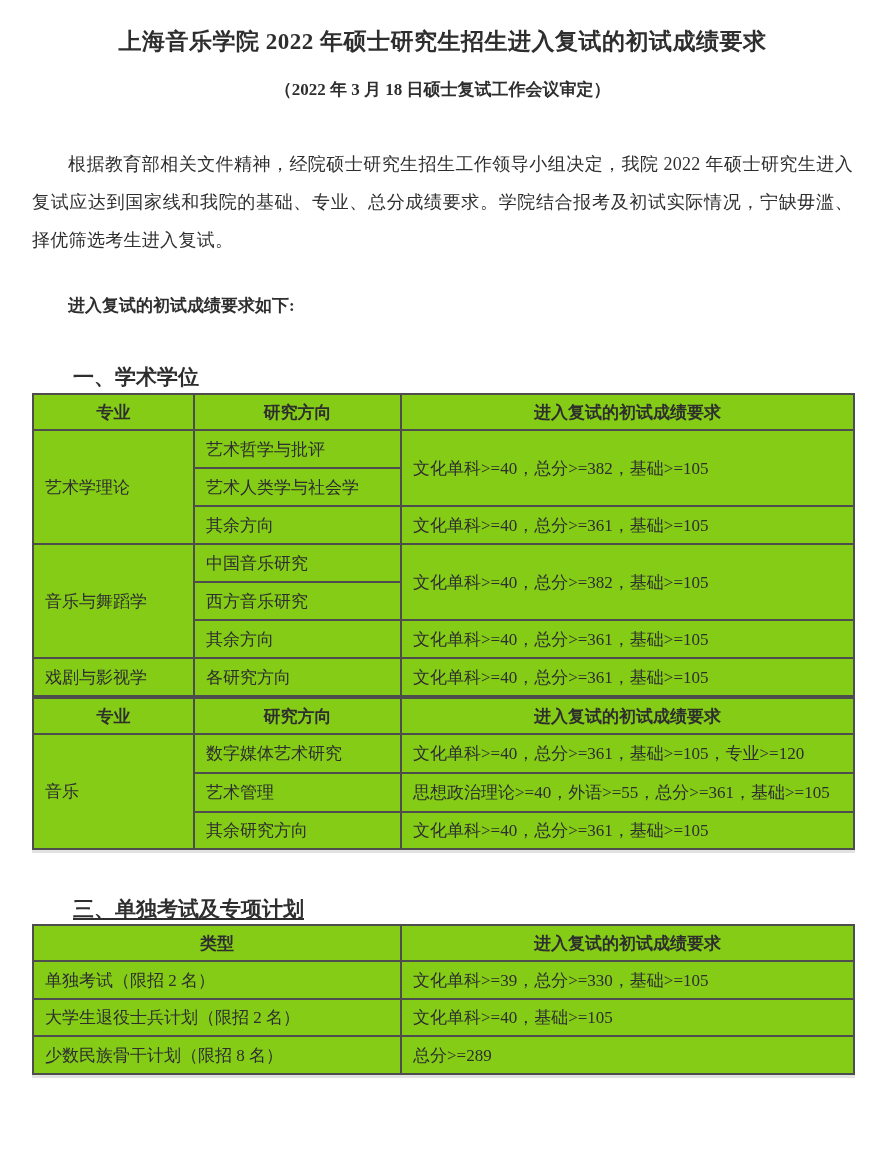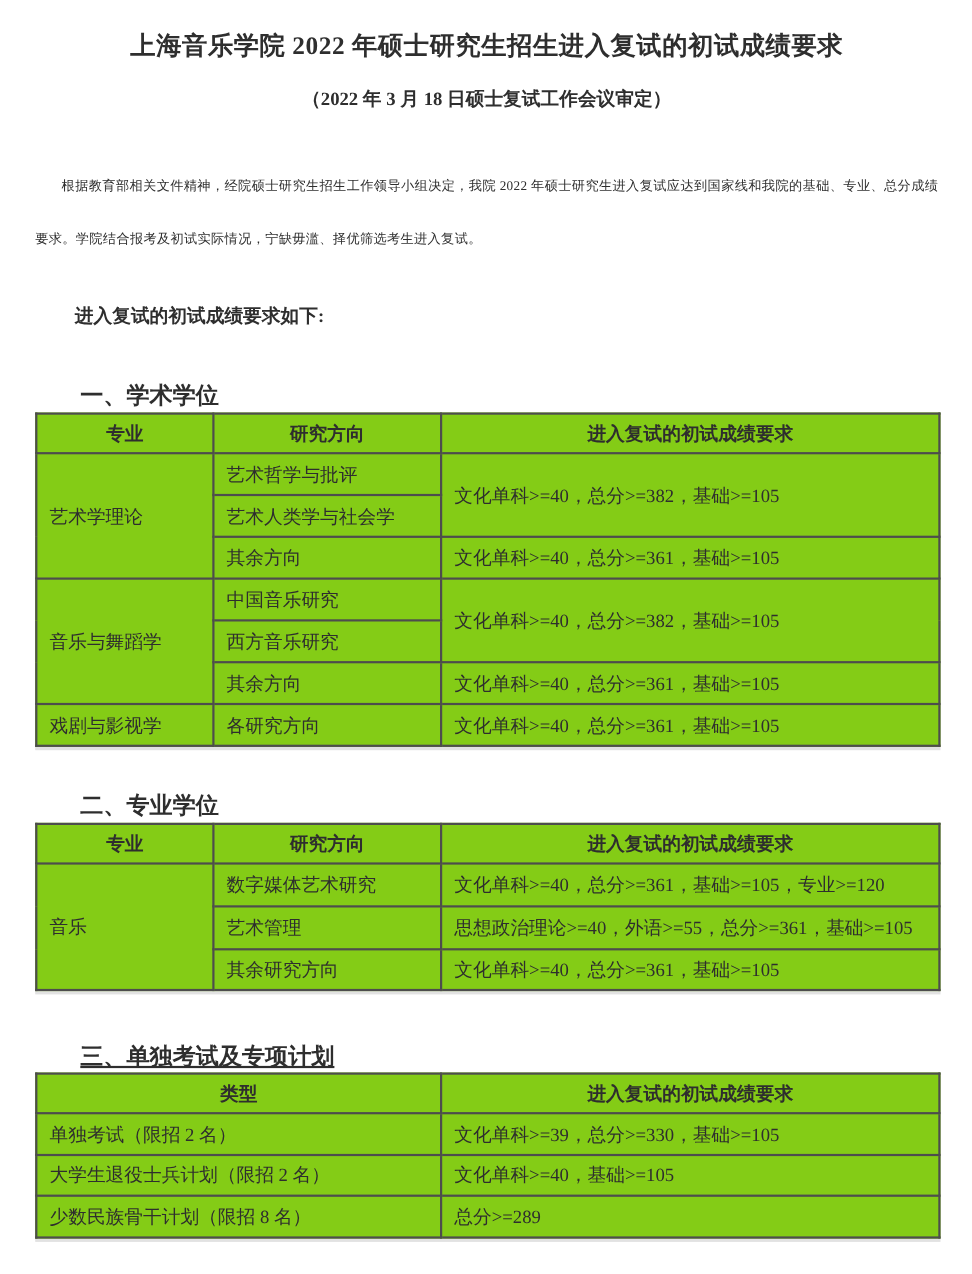--- a/index.html
+++ b/index.html
@@ -28,22 +28,22 @@
   }
   .doc-subtitle {
     margin-top: 20px;
     font-size: 17px;
     line-height: 23px;
     font-weight: bold;
     text-align: center;
   }
   .intro {
     margin-top: 44px;
-    font-size: 12px;
-    line-height: 48px;
+    font-size: 18px;
+    line-height: 38px;
     text-align: justify;
     text-indent: 2em;
     letter-spacing: 0.3px;
   }
   .req-intro {
     margin-top: 36px;
     padding-left: 36px;
     font-size: 17px;
     line-height: 22px;
     font-weight: bold;
@@ -146,21 +146,20 @@
           <td>文化单科&gt;=40，总分&gt;=361，基础&gt;=105</td>
         </tr>
         <tr>
           <td>戏剧与影视学</td>
           <td>各研究方向</td>
           <td>文化单科&gt;=40，总分&gt;=361，基础&gt;=105</td>
         </tr>
       </tbody>
     </table>
 
-    <h2 class="section-heading heading-professional">二、专业学位</h2>
     <table class="tbl tbl-professional">
       <colgroup>
           <col class="c1">
           <col class="c2">
           <col class="c3">
         </colgroup>
       <thead>
         <tr>
           <th>专业</th>
           <th>研究方向</th>

